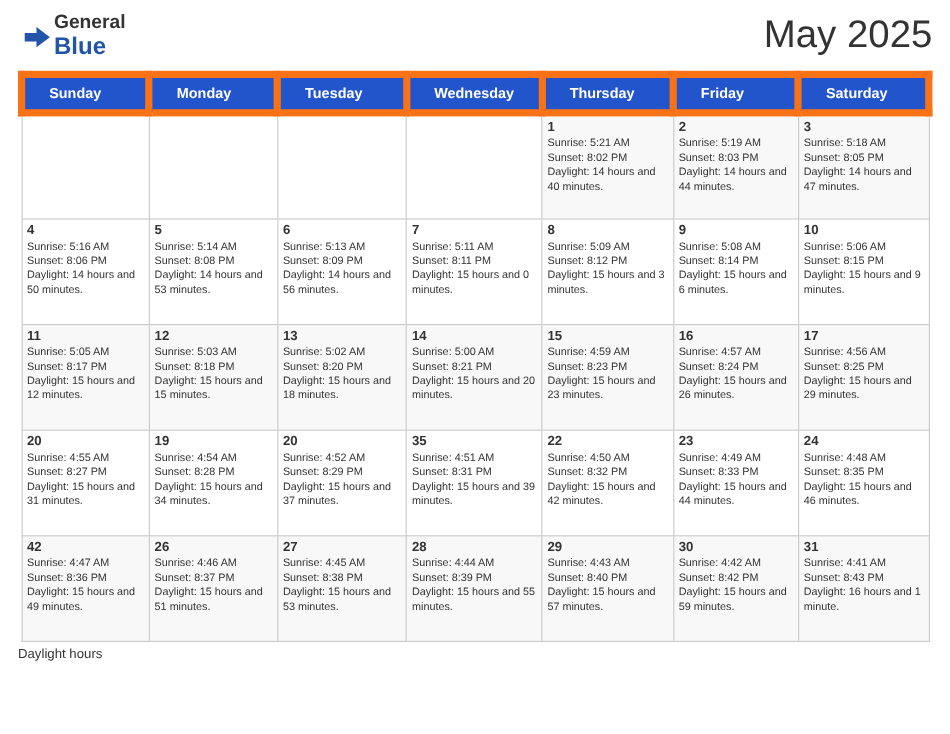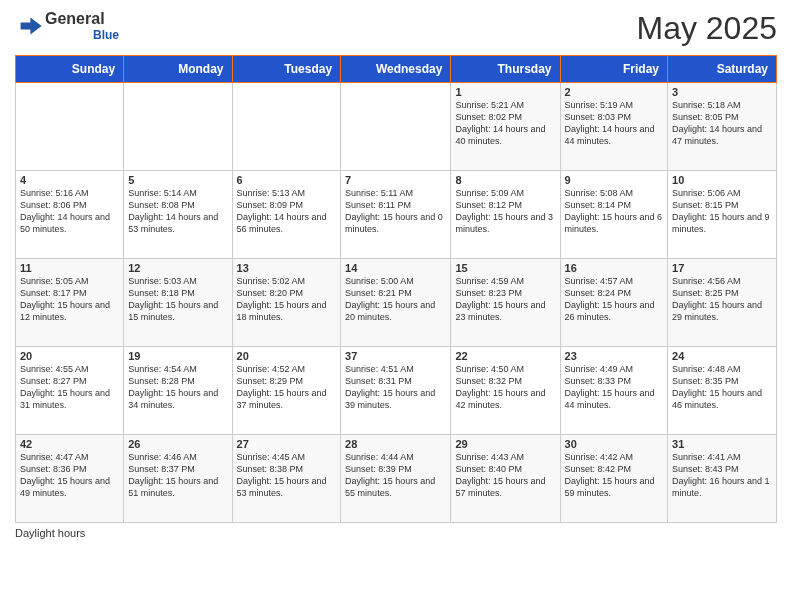--- a/index.html
+++ b/index.html
@@ -5,37 +5,37 @@
     * { box-sizing: border-box; margin: 0; padding: 0; }
     body { font-family: Arial, sans-serif; background: #fff; width: 792px; height: 612px; overflow: hidden; }
     
     .page { width: 792px; height: 612px; padding: 10px 15px; }
     
     .header { display: flex; justify-content: space-between; align-items: flex-start; margin-bottom: 8px; }
     
     .logo { display: flex; align-items: center; }
     .logo-text { display: flex; flex-direction: column; }
     .logo-general { font-size: 16px; font-weight: bold; color: #333; }
-    .logo-blue { font-size: 12px; font-weight: bold; color: #2255aa; margin-left: 48px; }
+    .logo-blue { font-size: 20px; font-weight: bold; color: #2255aa; }
     .logo-icon { width: 28px; height: 28px; margin-right: 2px; }
     
     .title-area { text-align: right; }
     .main-title { font-size: 32px; font-weight: normal; color: #333; }
     .subtitle { font-size: 14px; color: #555; }
     
     .calendar { width: 100%; border-collapse: collapse; }
     
     .calendar thead tr th {
       background-color: #2255cc;
       color: white;
       font-size: 12px;
       font-weight: bold;
-      padding: 6px 8px;
-      text-align: right;
-      border: 1px solid #f97316;
+      padding: 6px 20px;
+      text-align: left;
+      border: 6px solid #f97316;
     }
     
     .calendar tbody tr td {
       border: 1px solid #ccc;
       vertical-align: top;
       padding: 3px 4px;
       font-size: 9.5px;
       color: #222;
       width: 113px;
       min-height: 70px;
@@ -183,21 +183,21 @@
           </td>
           <td>
             <span class="day-num">19</span>
             <div class="day-info">Sunrise: 4:54 AM<br>Sunset: 8:28 PM<br>Daylight: 15 hours and 34 minutes.</div>
           </td>
           <td>
             <span class="day-num">20</span>
             <div class="day-info">Sunrise: 4:52 AM<br>Sunset: 8:29 PM<br>Daylight: 15 hours and 37 minutes.</div>
           </td>
           <td>
-            <span class="day-num">37</span>
+            <span class="day-num">35</span>
             <div class="day-info">Sunrise: 4:51 AM<br>Sunset: 8:31 PM<br>Daylight: 15 hours and 39 minutes.</div>
           </td>
           <td>
             <span class="day-num">22</span>
             <div class="day-info">Sunrise: 4:50 AM<br>Sunset: 8:32 PM<br>Daylight: 15 hours and 42 minutes.</div>
           </td>
           <td>
             <span class="day-num">23</span>
             <div class="day-info">Sunrise: 4:49 AM<br>Sunset: 8:33 PM<br>Daylight: 15 hours and 44 minutes.</div>
           </td>

